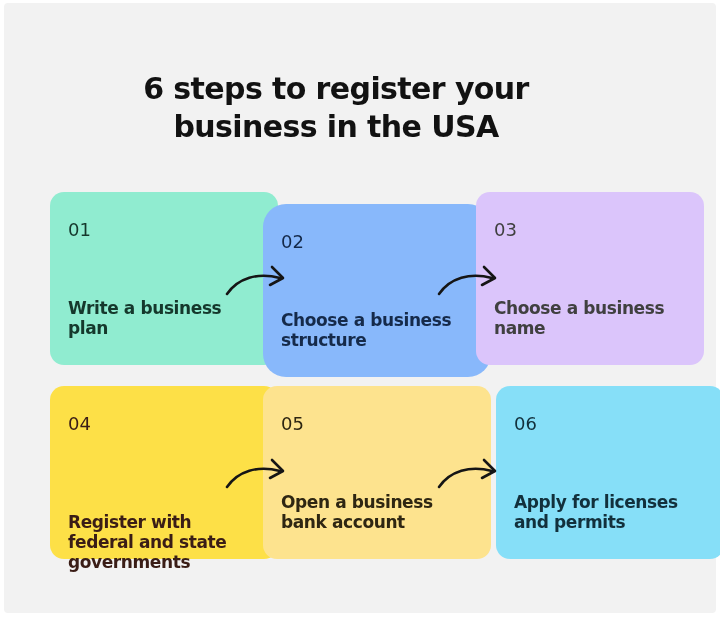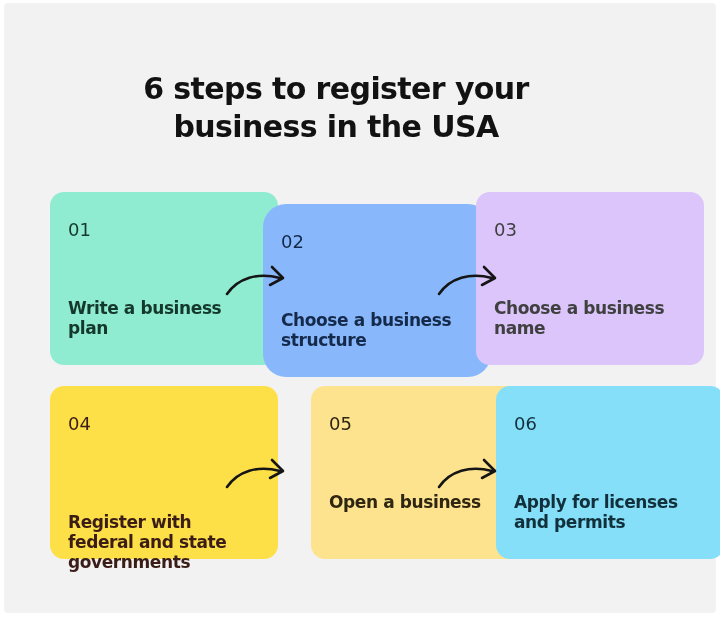--- a/index.html
+++ b/index.html
@@ -64,24 +64,25 @@
 
 <div class="card" style="left:50px; top:386px; background:#fde047; color:#3a1d16;">
   <div class="num">04</div>
   <div class="label" style="top:86px;margin-top:40px;">
     <div>Register with</div>
     <div>federal and state</div>
     <div>governments</div>
   </div>
 </div>
 
-<div class="card" style="left:263px; top:386px; background:#fde38e; color:#2e2612;margin-left:48px;">
+<div class="card" style="left:263px; top:386px; background:#fde38e; color:#2e2612;">
   <div class="num">05</div>
   <div class="label">
     <div>Open a business</div>
+    <div>bank account</div>
   </div>
 </div>
 
 <div class="card" style="left:496px; top:386px; background:#86dff8; color:#12303c;">
   <div class="num">06</div>
   <div class="label">
     <div>Apply for licenses</div>
     <div>and permits</div>
   </div>
 </div>

